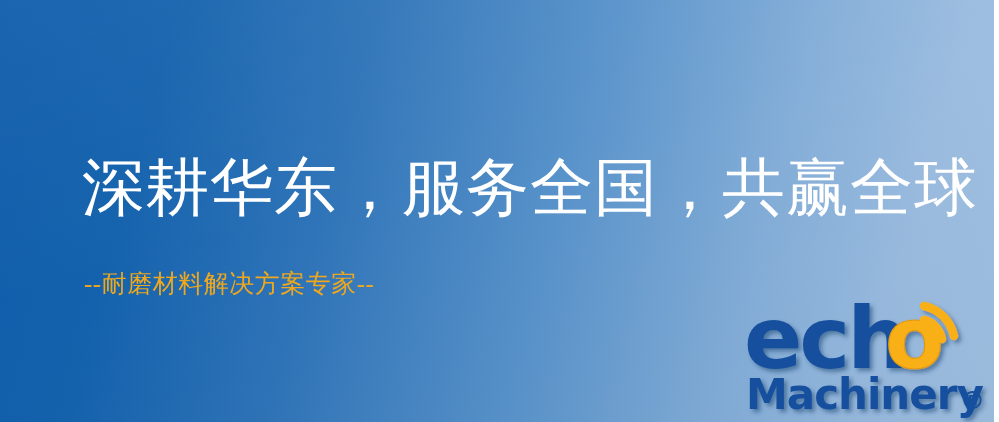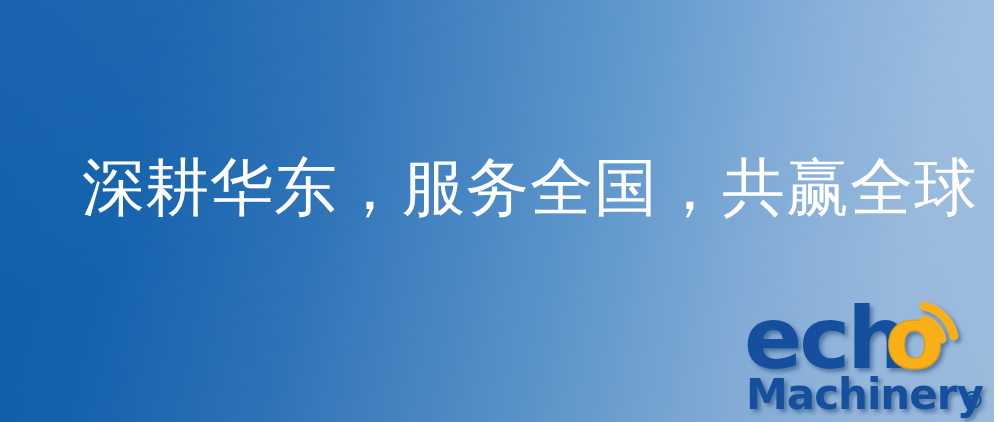--- a/index.html
+++ b/index.html
@@ -77,20 +77,21 @@
     font-weight: bold;
   }
 </style>
 </head>
 <body>
 
 <div id="banner">
 
   <div id="headline">深耕华东，服务全国，共赢全球</div>
 
+  <div id="subtitle">--耐磨材料解决方案专家--</div>
 
   <div id="logo">
     <svg viewBox="0 0 252 122" xmlns="http://www.w3.org/2000/svg" aria-hidden="true">
       <defs>
         <filter id="dropsh" x="-20%" y="-20%" width="160%" height="160%">
           <feDropShadow dx="3" dy="3" stdDeviation="2.2" flood-color="#0d2f5c" flood-opacity="0.45"></feDropShadow>
         </filter>
       </defs>
 
       <g filter="url(#dropsh)">

